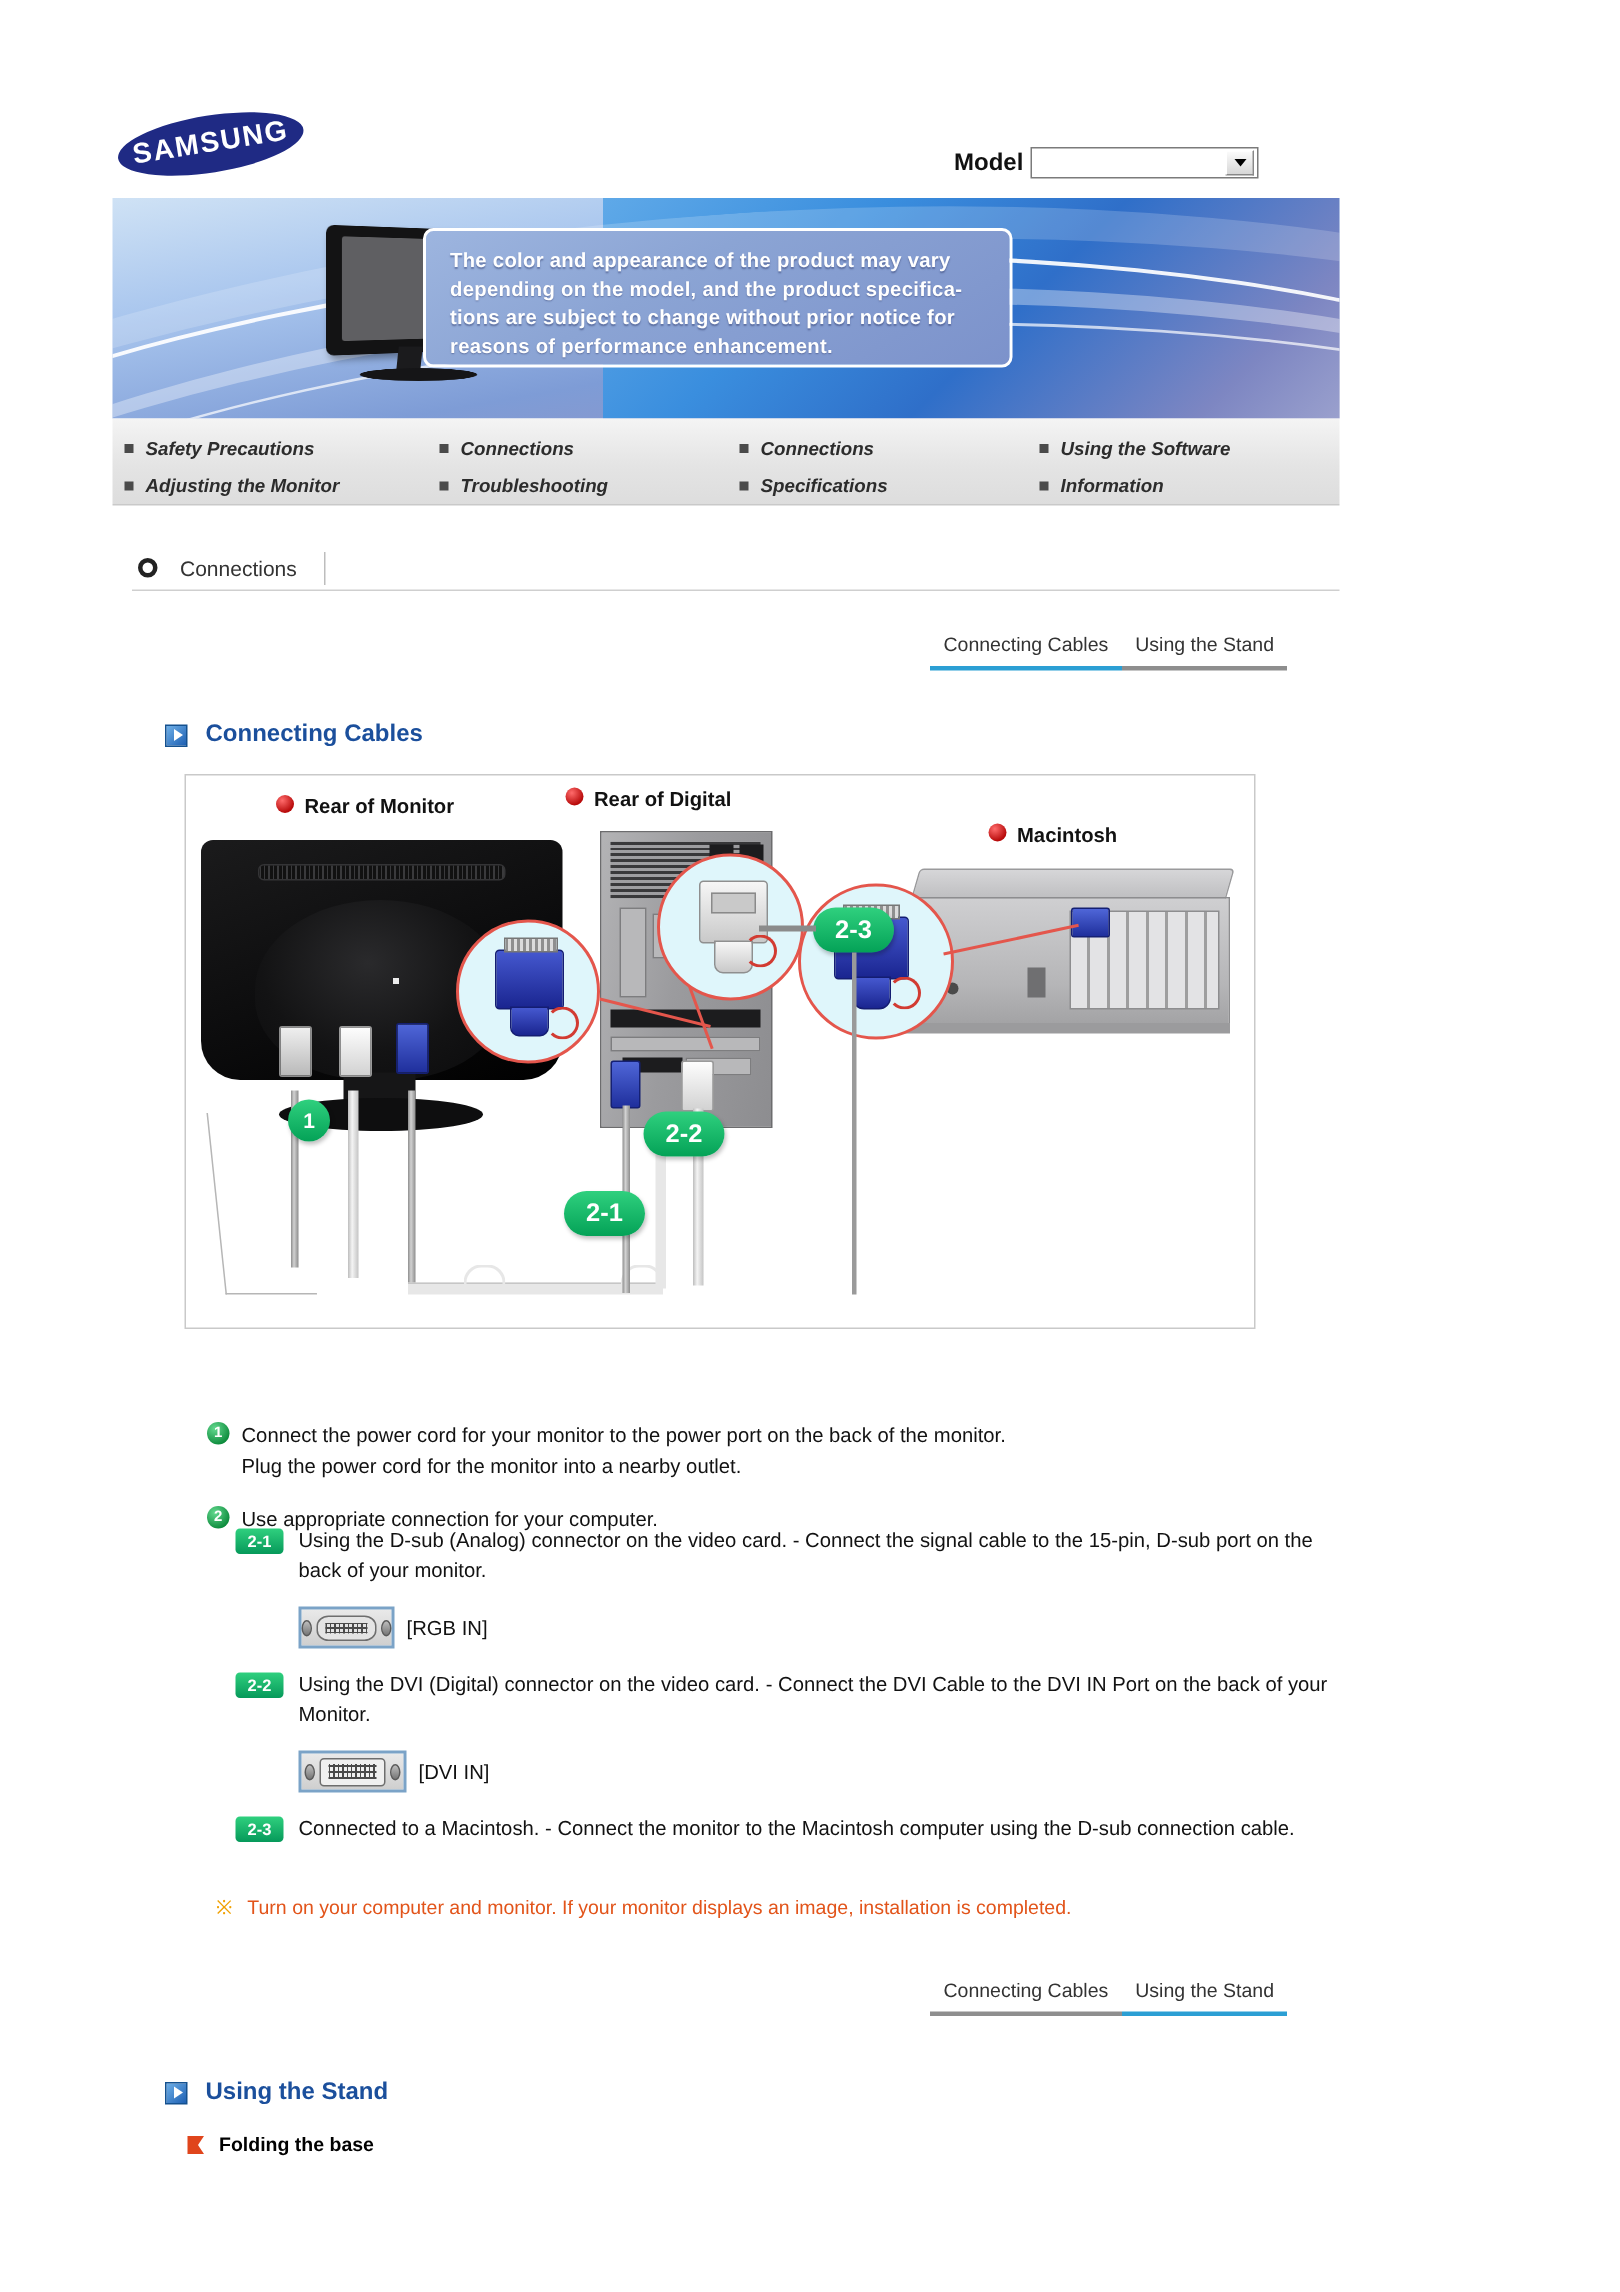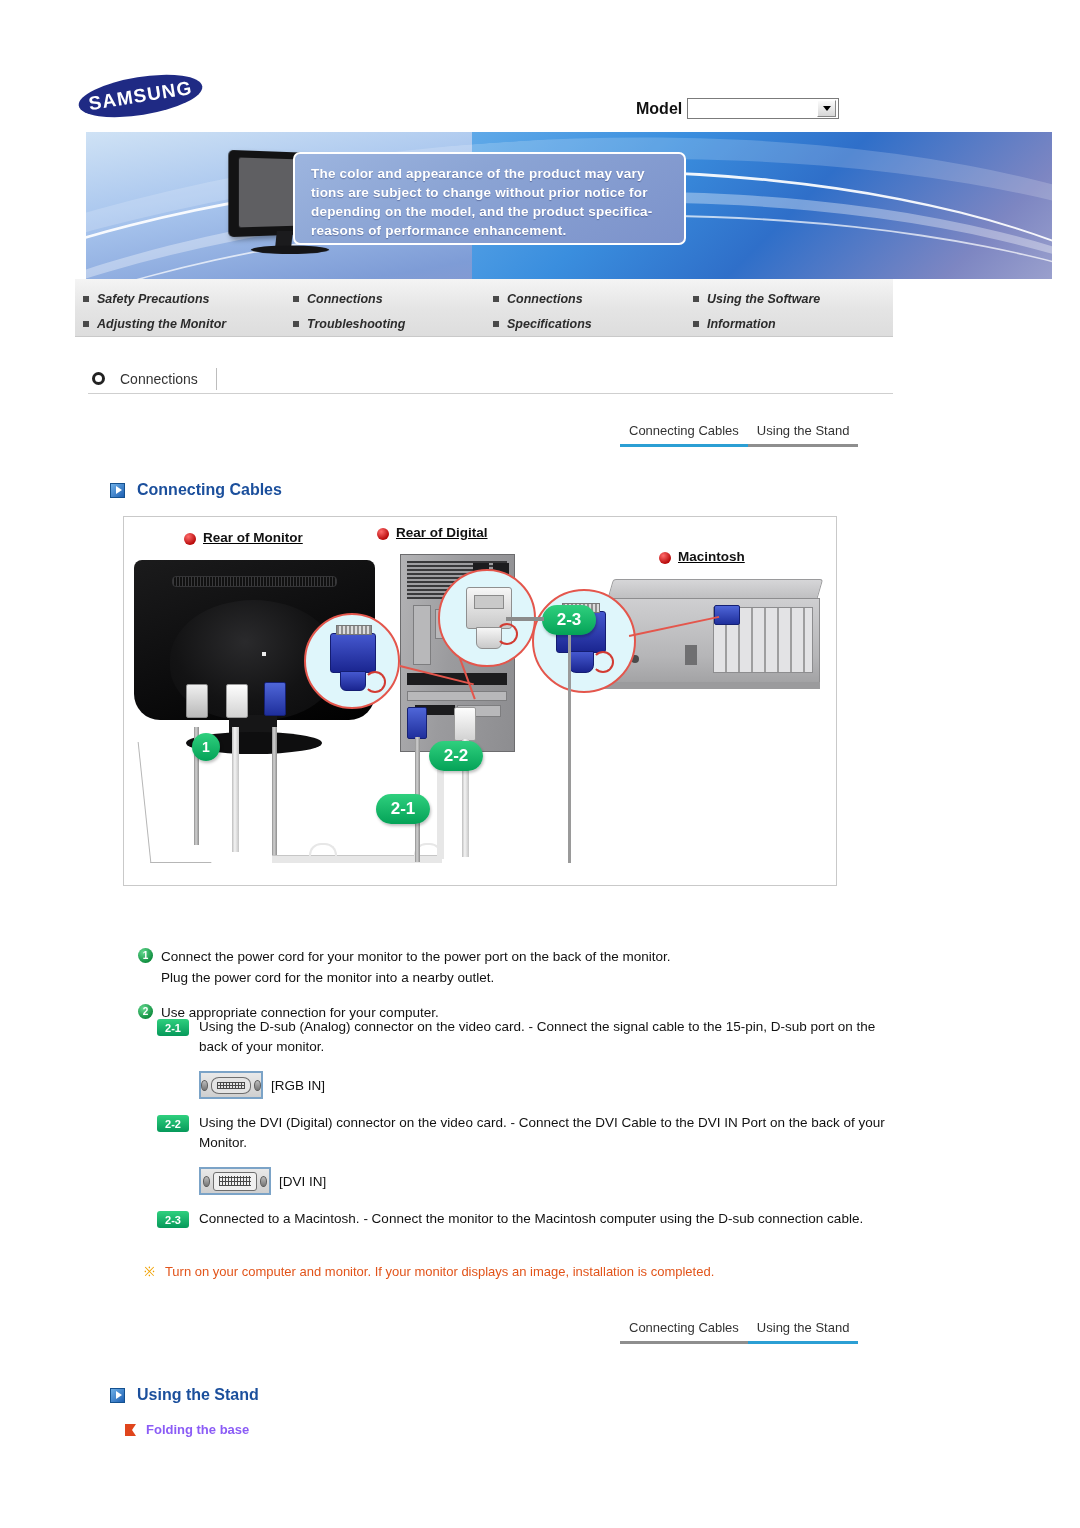--- a/index.html
+++ b/index.html
@@ -76,22 +76,22 @@
   .model-arrow i {
     display:block;
     width: 0; height: 0;
     border-left: 4px solid transparent;
     border-right: 4px solid transparent;
     border-top: 5px solid #000;
   }
 
   
   .banner {
-    position: absolute; left: 86px; top: 132px;
-    width: 966px; height: 147px;
+    position: absolute; left: 75px; top: 132px;
+    width: 818px; height: 147px;
     overflow: hidden;
     background: linear-gradient(170deg, #cfe2f5 0%, #a9c6ee 28%, #7e9cd6 62%, #8e95c9 85%, #9aa0cd 100%);
   }
   .banner-sky {
     position: absolute; right: 0; top: 0; width: 60%; height: 100%;
     background: linear-gradient(135deg, #5fa9e8 0%, #3a8ede 30%, #2f6fc9 55%, #7d86c2 85%, #9aa0cd 100%);
   }
   .swoosh {
     position: absolute;
     border-radius: 50%;
@@ -266,36 +266,36 @@
   }
   .sub-icon::after {
     content: "";
     position: absolute; right: 0; top: 0;
     width: 0; height: 0;
     border-top: 6px solid transparent;
     border-bottom: 6px solid transparent;
     border-right: 4px solid #ffffff;
   }
   .sub-text {
-    font-size: 13px; font-weight: bold; color: #8b5cf6;
+    font-size: 13px; font-weight: bold; color: #000000;
     font-family: "Liberation Sans", sans-serif;
   }
 
   
   .figure {
     position: absolute; left: 123px; top: 516px;
     width: 714px; height: 370px;
     border: 1px solid #c9c9c9;
     background: #ffffff;
     box-sizing: border-box;
     overflow: hidden;
   }
   .fig-label {
     position: absolute;
-    display: flex; align-items: flex-end; text-decoration: underline;
+    display: flex; align-items: flex-start;
   }
   .fig-dot {
     width: 12px; height: 12px; border-radius: 50%;
     background: radial-gradient(circle at 35% 30%, #ff6b6b, #b80b0b 70%);
     margin-right: 7px; flex: none;
   }
   .fig-label span {
     font-size: 13.5px; font-weight: bold; color: #121212;
     font-family: "Liberation Sans", sans-serif;
   }
@@ -548,22 +548,22 @@
     <div class="mon">
       <div class="mon-body">
           <div class="mon-screen"></div>
         </div>
       <div class="mon-neck"></div>
       <div class="mon-base"></div>
     </div>
 
     <div class="callout">
       <p>The color and appearance of the product may vary</p>
+      <p>depending on the model, and the product specifica-</p>
       <p>tions are subject to change without prior notice for</p>
-      <p>depending on the model, and the product specifica-</p>
       <p>reasons of performance enhancement.</p>
     </div>
   </div>
 
   <div class="nav">
     <div class="nav-grid">
       <div class="nav-item">
         <span class="nav-bullet"></span>
         <span class="nav-label">Safety Precautions</span>
       </div>

